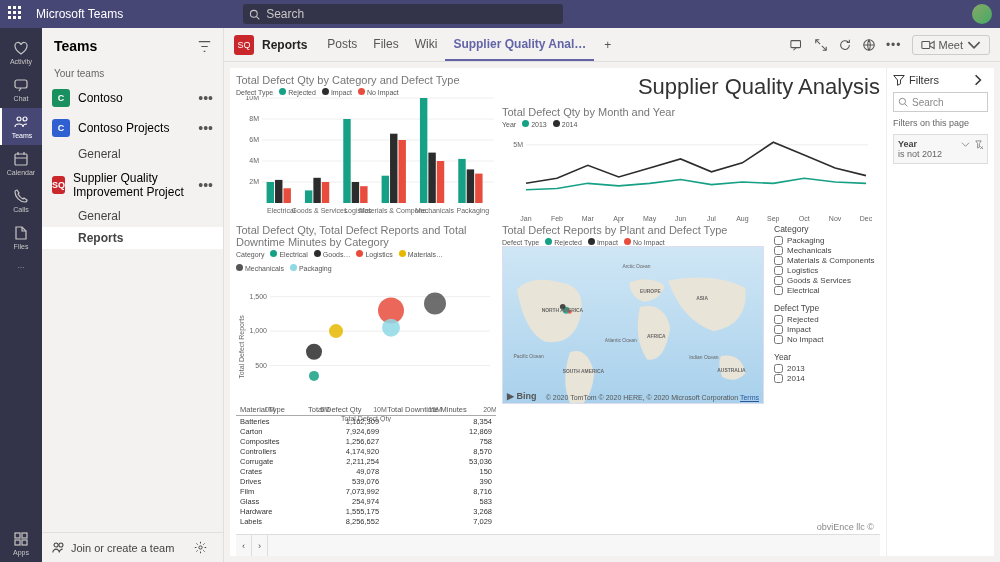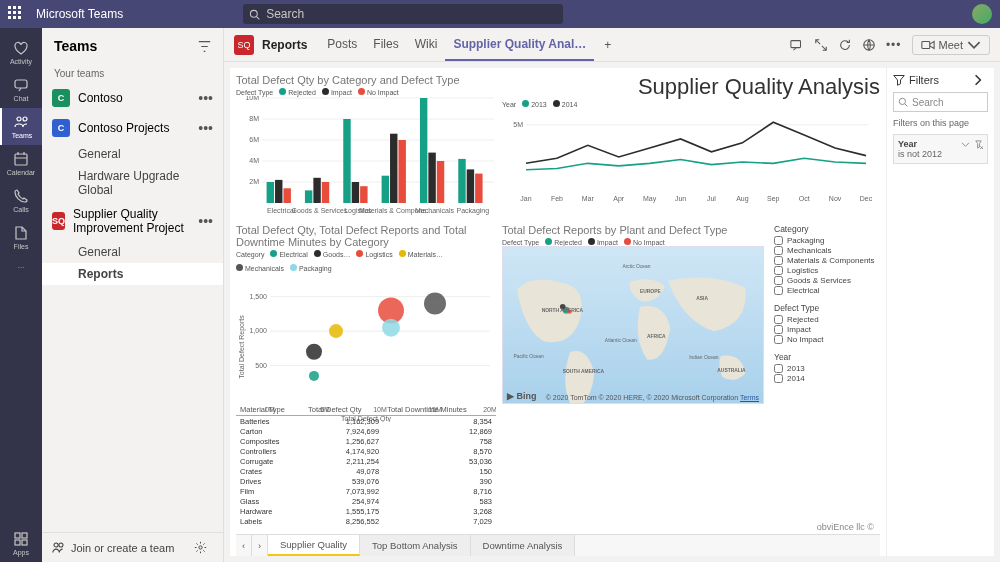--- a/index.html
+++ b/index.html
@@ -170,21 +170,20 @@
           <div class="badge" style="background:#1a8f5f">C</div>
           <span>Contoso</span>
           <span class="dots">•••</span>
         </div>
         <div class="team">
           <div class="badge" style="background:#2f5fd0">C</div>
           <span>Contoso Projects</span>
           <span class="dots">•••</span>
         </div>
         <div class="channel">General</div>
-        <div class="channel">Hardware Upgrade Global</div>
         <div class="team">
           <div class="badge" style="background:#c9272c">SQ</div>
           <span>Supplier Quality Improvement Project</span>
           <span class="dots">•••</span>
         </div>
         <div class="channel">General</div>
         <div class="channel sel">Reports</div>
       </div>
     <div class="sb-foot">
       <svg viewBox="0 0 16 16" fill="none" stroke="currentColor" stroke-width="1.3">
@@ -285,20 +284,21 @@
                 <text x="198.5" y="117" text-anchor="middle">Mechanicals</text>
                 <rect x="222.26666666666668" y="62.9" width="7.433333333333334" height="44.1" fill="#16a085"></rect>
                 <rect x="230.70000000000002" y="73.4" width="7.433333333333334" height="33.6" fill="#2c2c2c"></rect>
                 <rect x="239.13333333333335" y="77.6" width="7.433333333333334" height="29.4" fill="#e74c3c"></rect>
                 <text x="236.83333333333334" y="117" text-anchor="middle">Packaging</text>
               </svg>
           </div>
 
           <div class="card" style="flex:1">
             <div class="bigtitle">Supplier Quality Analysis</div>
+            <div class="ctitle" style="margin-top:6px">Total Defect Qty by Month and Year</div>
             <div class="legend" id="line-legend">
                 <span>Year</span>
                 <span><span class="dot" style="background:#16a085"></span>2013</span>
                 <span><span class="dot" style="background:#2c2c2c"></span>2014</span>
               </div>
             <svg id="lineChart" width="370" height="95">
                 <line x1="24" x2="366" y1="16.83333333333333" y2="16.83333333333333" stroke="#eee"></line>
                 <text x="21" y="18.83333333333333" text-anchor="end">5M</text>
                 <text x="24" y="93" text-anchor="middle">Jan</text>
                 <text x="54.90909090909091" y="93" text-anchor="middle">Feb</text>
@@ -486,25 +486,20 @@
               </table>
           </div>
           <div style="flex:1;position:relative">
             <div class="obv">obviEnce llc ©</div>
           </div>
         </div>
 
         <div class="sheet-tabs">
           <div class="nav">‹</div>
           <div class="nav">›</div>
-          <div id="sheets" style="display:flex">
-              <div class="st sel">Supplier Quality</div>
-              <div class="st">Top Bottom Analysis</div>
-              <div class="st">Downtime Analysis</div>
-            </div>
         </div>
       </div>
 
       <div class="filters">
         <div class="head">
           <svg viewBox="0 0 16 16" fill="none" stroke="currentColor" stroke-width="1.3">
               <path d="M1 2h14l-5 6v5l-4 2v-7L1 2z"></path>
             </svg>
           <span>Filters</span>
           <svg class="chev" viewBox="0 0 10 10" width="9" height="9" fill="none" stroke="currentColor" stroke-width="1.3">

